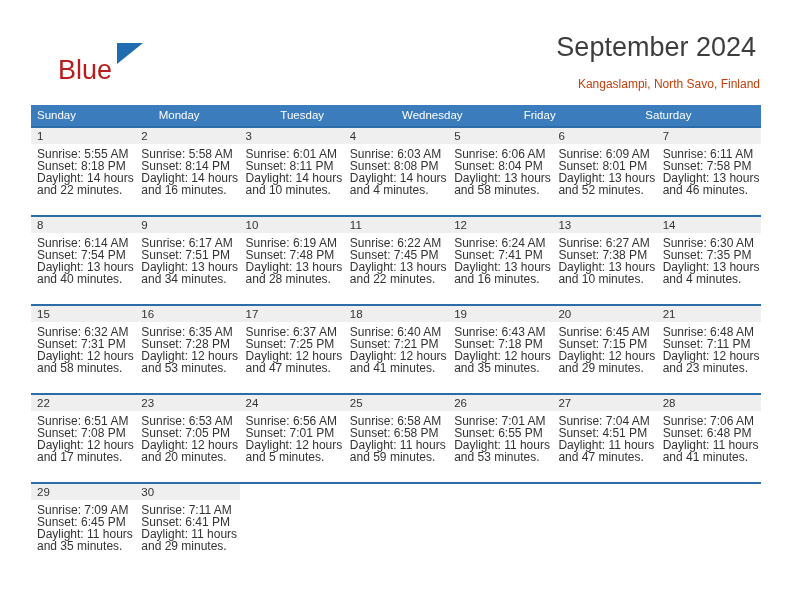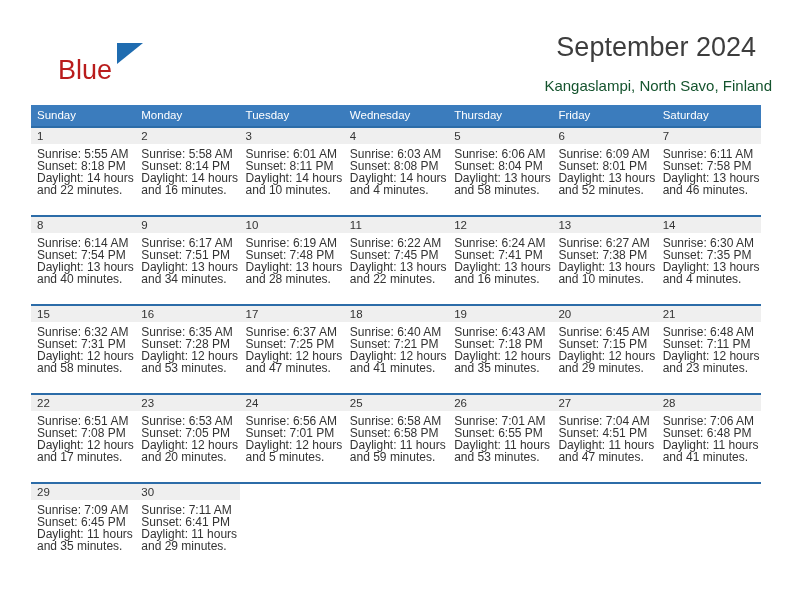--- a/index.html
+++ b/index.html
@@ -64,24 +64,24 @@
     position: absolute;
     right: 36px;
     top: 32px;
     font-size: 27px;
     color: #3d3d3d;
     font-weight: normal;
     white-space: nowrap;
   }
   .subtitle {
     position: absolute;
-    right: 20px;
+    right: 32px;
     top: 77px;
-    font-size: 15px;
-    color: #14532d;
+    font-size: 12px;
+    color: #c2410c;
     text-align: right;
     white-space: nowrap;
   }
 
   
   .calendar {
     position: absolute;
     left: 31px;
     top: 105px;
     width: 730px;
@@ -156,21 +156,20 @@
     <div class="title">September 2024</div>
     <div class="subtitle">Kangaslampi, North Savo, Finland</div>
   </div>
 
   <div class="calendar">
     <div class="dow-row">
       <div class="dow">Sunday</div>
       <div class="dow">Monday</div>
       <div class="dow">Tuesday</div>
       <div class="dow">Wednesday</div>
-      <div class="dow">Thursday</div>
       <div class="dow">Friday</div>
       <div class="dow">Saturday</div>
     </div>
 
     <div id="weeks-container">
         <div class="week">
           <div class="cell filled">
             <div class="daynum-band">
               <span class="daynum">1</span>
             </div>

